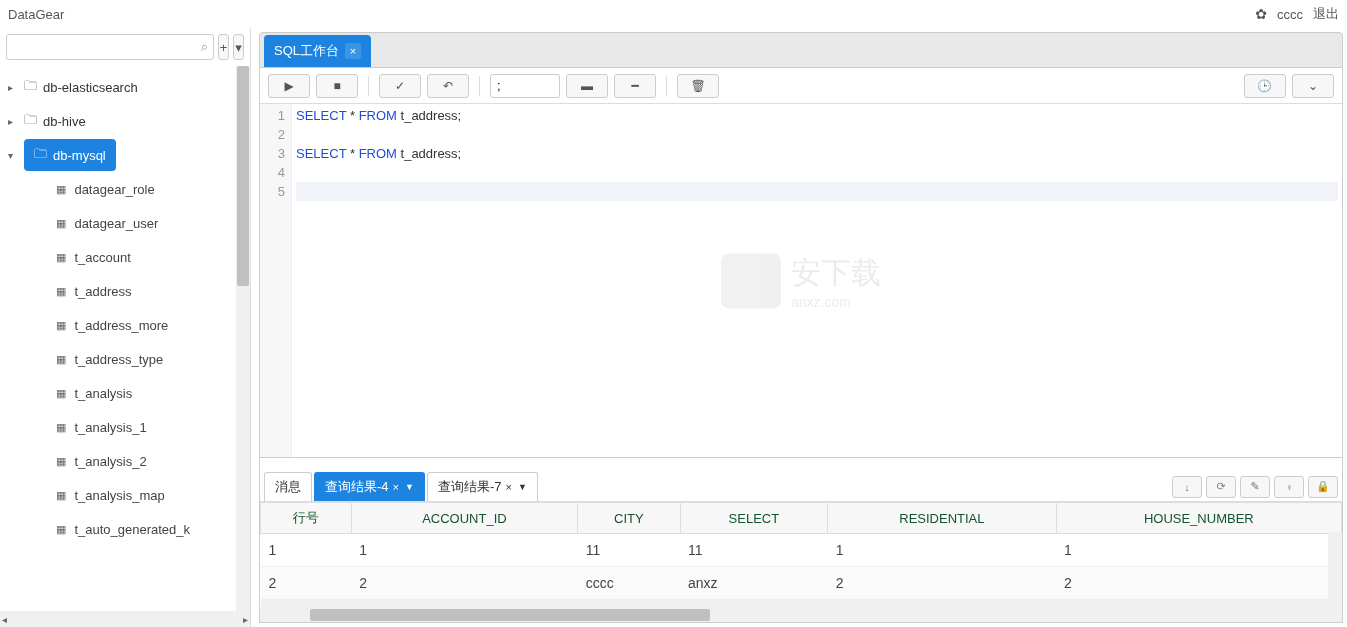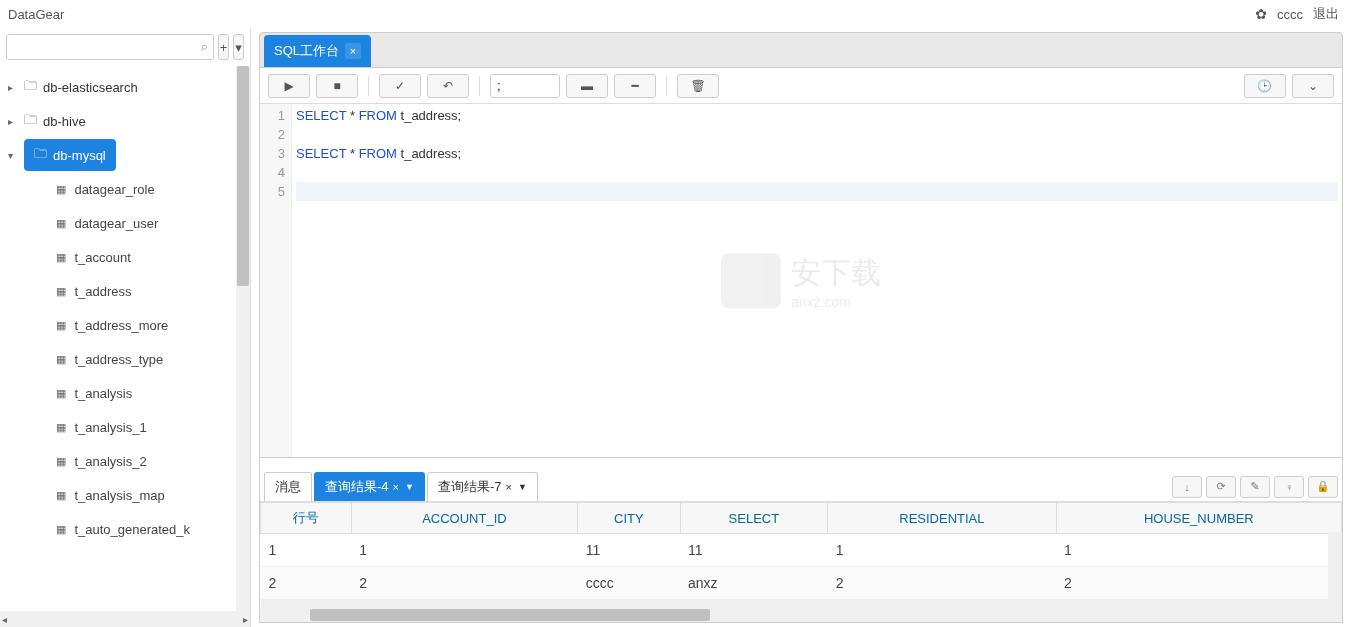--- a/index.html
+++ b/index.html
@@ -73,21 +73,21 @@
 .result-tabs { height: 30px; display: flex; align-items: center; border-bottom: 1px solid #ddd; padding: 0 4px; margin-top: 14px; }
 .rtab { padding: 5px 10px; border: 1px solid #ccc; border-bottom: none; border-radius: 3px 3px 0 0; margin-right: 2px; cursor: pointer; display: flex; align-items: center; gap: 4px; font-size: 13px; background: #fff; }
 .rtab.active { background: #1C83E1; color: #fff; border-color: #1C83E1; }
 .rtab .x { font-size: 11px; }
 .rtab .dd { font-size: 9px; margin-left: 2px; }
 .result-tools { margin-left: auto; display: flex; gap: 4px; }
 .rtbtn { width: 30px; height: 22px; border: 1px solid #ccc; background: #f7f7f7; border-radius: 3px; display: flex; align-items: center; justify-content: center; color: #777; font-size: 11px; cursor: pointer; }
 
 .grid { flex: 1; overflow: auto; position: relative; }
 .grid table { width: 100%; border-collapse: collapse; }
-.grid th { background: #f7f7f7; border: 1px solid #ddd; padding: 6px; font-weight: normal; color: #0369a1; font-size: 13px; }
+.grid th { background: #f7f7f7; border: 1px solid #ddd; padding: 6px; font-weight: normal; color: #14532d; font-size: 13px; }
 .grid td { border-bottom: 1px solid #eee; padding: 8px; color: #444; font-size: 14px; }
 .grid tr:nth-child(even) td { background: #fafafa; }
 .grid tr:nth-child(3) td { background: #f0f0f0; }
 .grid-vscroll { position: absolute; right: 0; top: 30px; width: 14px; bottom: 14px; background: #f0f0f0; }
 .grid-hscroll { position: absolute; left: 0; right: 14px; bottom: 0; height: 14px; background: #f0f0f0; }
 .grid-hthumb { position: absolute; left: 50px; width: 400px; height: 12px; top: 1px; background: #c0c0c0; border-radius: 2px; }
 </style>
 </head>
 <body>
 

